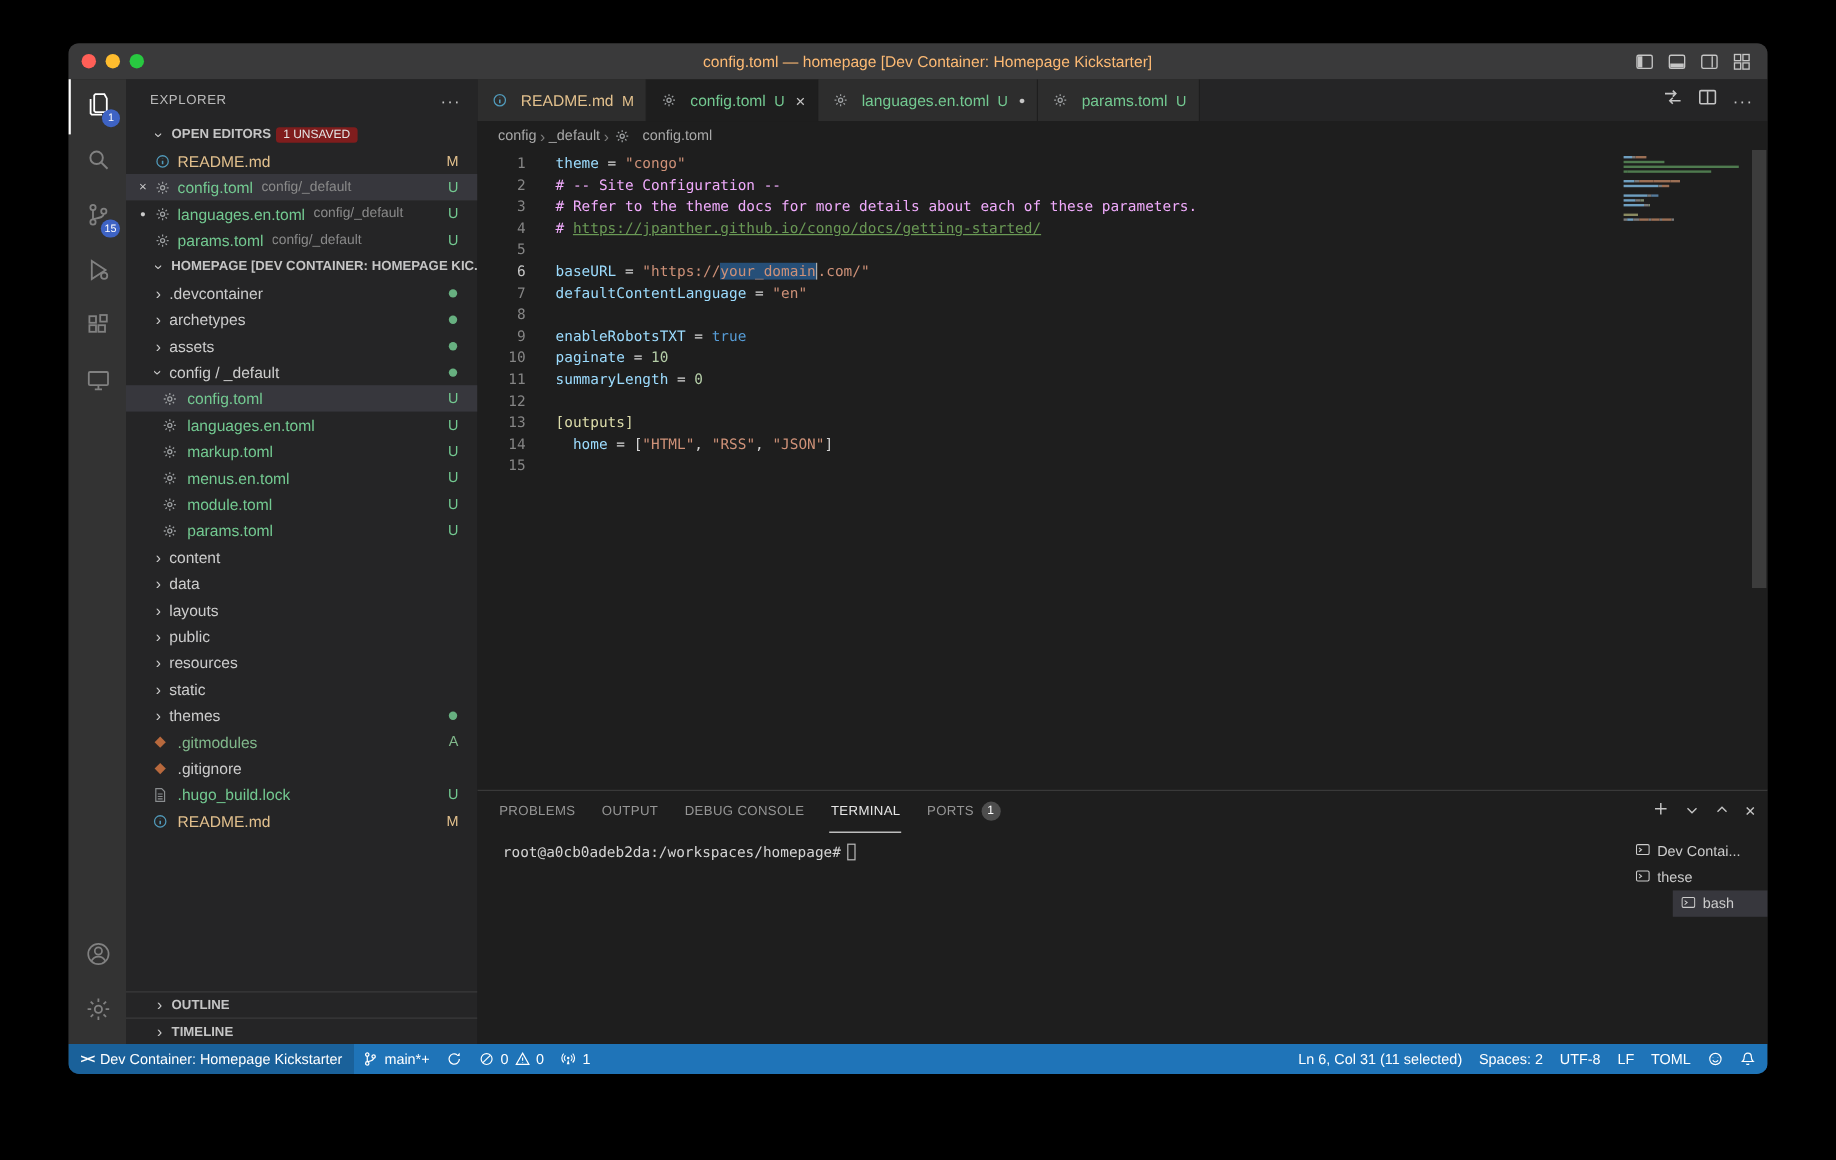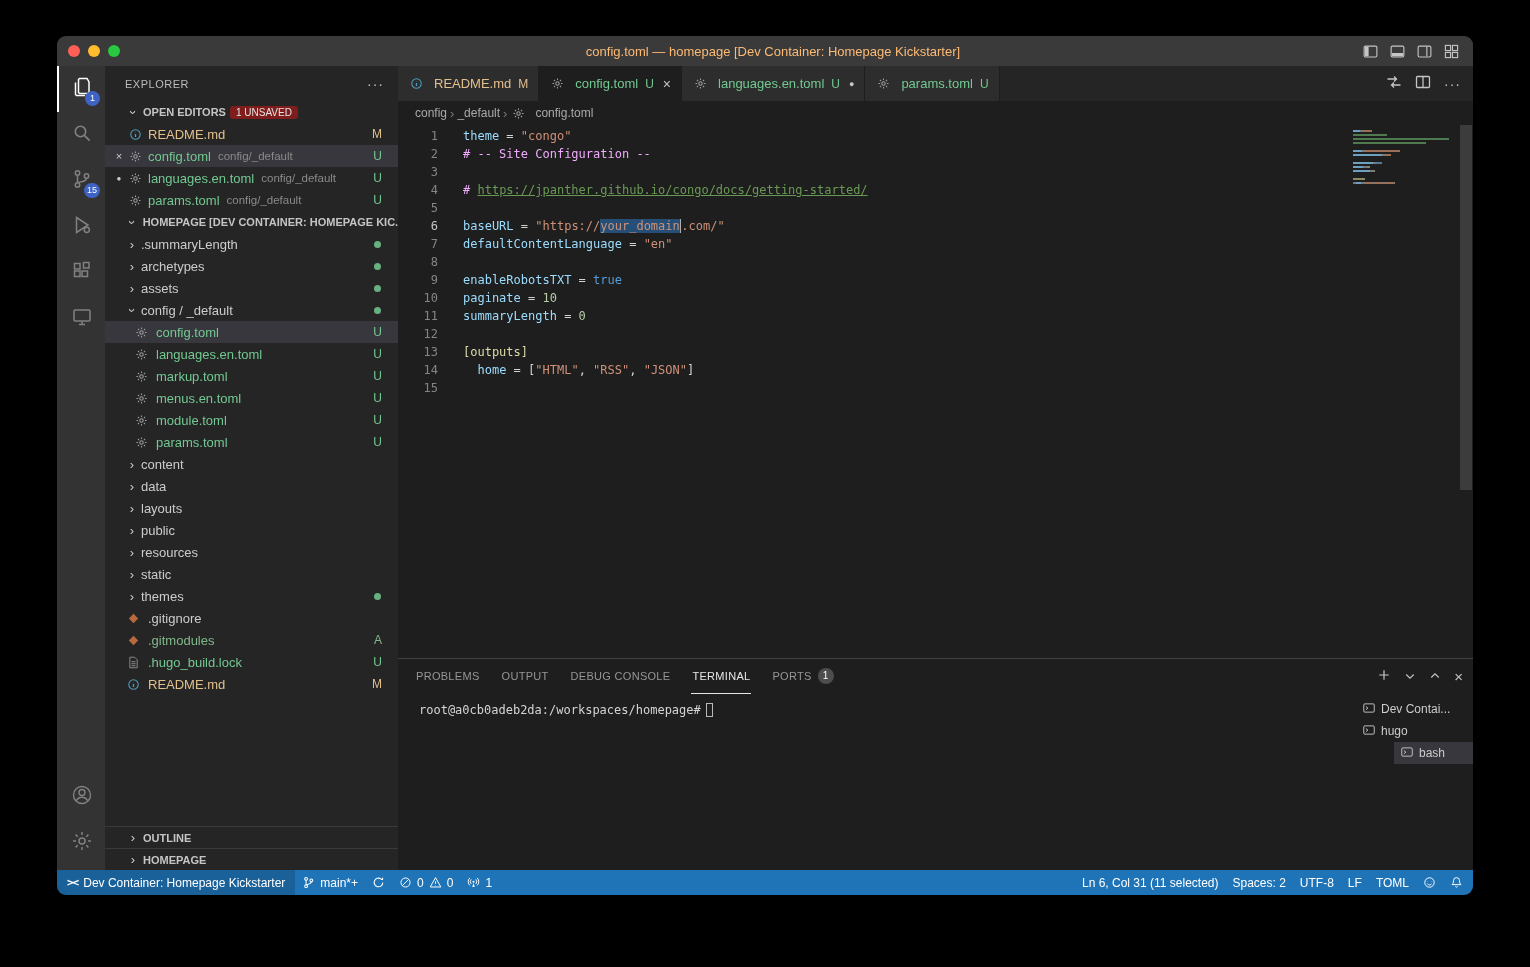--- a/index.html
+++ b/index.html
@@ -270,21 +270,21 @@
           </div>
         </div>
 
       <div class="section-header">
         <span class="chev open">›</span>
         <span style="white-space:nowrap;overflow:hidden;">HOMEPAGE [DEV CONTAINER: HOMEPAGE KIC...</span>
       </div>
       <div class="tree">
           <div class="tree-row" style="padding-left: 20px;">
             <span class="chev">›</span>
-            <span class="tree-label st-none">.summaryLength</span>
+            <span class="tree-label st-none">.devcontainer</span>
             <span class="green-dot"></span>
           </div>
           <div class="tree-row" style="padding-left: 20px;">
             <span class="chev">›</span>
             <span class="tree-label st-none">archetypes</span>
             <span class="green-dot"></span>
           </div>
           <div class="tree-row" style="padding-left: 20px;">
             <span class="chev">›</span>
             <span class="tree-label st-none">assets</span>
@@ -383,30 +383,30 @@
             <span class="chev">›</span>
             <span class="tree-label st-none">themes</span>
             <span class="green-dot"></span>
           </div>
           <div class="tree-row" style="padding-left: 20px;">
             <span class="fileicon">
               <svg width="11" height="11" viewBox="0 0 16 16">
                 <rect x="3.2" y="3.2" width="9.6" height="9.6" fill="#b8693d" transform="rotate(45 8 8)"></rect>
               </svg>
             </span>
-            <span class="tree-label st-none">.gitignore</span>
+            <span class="tree-label st-added">.gitmodules</span>
+            <span class="git-badge st-added">A</span>
           </div>
           <div class="tree-row" style="padding-left: 20px;">
             <span class="fileicon">
               <svg width="11" height="11" viewBox="0 0 16 16">
                 <rect x="3.2" y="3.2" width="9.6" height="9.6" fill="#b8693d" transform="rotate(45 8 8)"></rect>
               </svg>
             </span>
-            <span class="tree-label st-added">.gitmodules</span>
-            <span class="git-badge st-added">A</span>
+            <span class="tree-label st-none">.gitignore</span>
           </div>
           <div class="tree-row" style="padding-left: 20px;">
             <span class="fileicon">
               <svg width="13" height="13" viewBox="0 0 16 16" fill="none" stroke="#8a8d8f" stroke-width="1.2">
                 <path d="M3.5 1.5h6l3 3v10h-9z"></path>
                 <path d="M5.5 7h5M5.5 9.5h5M5.5 12h5"></path>
               </svg>
             </span>
             <span class="tree-label st-untracked">.hugo_build.lock</span>
             <span class="git-badge st-untracked">U</span>
@@ -424,21 +424,21 @@
         </div>
 
       <div class="sidebar-spacer"></div>
       <div class="sidebar-bottom">
         <div class="section-header">
           <span class="chev">›</span>
           <span>OUTLINE</span>
         </div>
         <div class="section-header">
           <span class="chev">›</span>
-          <span>HOMEPAGE</span>
+          <span>TIMELINE</span>
         </div>
       </div>
     </div>
 
     <div class="editor-area">
       <div class="tabbar">
         <div class="tabs">
             <div class="tab">
               <span class="fileicon">
                 <svg width="13" height="13" viewBox="0 0 16 16" fill="none" stroke="#519aba" stroke-width="1.3">
@@ -520,20 +520,21 @@
             <div class="code-line">
               <span class="lineno">1</span>
               <span class="line-content"><span class="tok key">theme</span><span class="tok op"> = </span><span class="tok str">"congo"</span></span>
             </div>
             <div class="code-line">
               <span class="lineno">2</span>
               <span class="line-content"><span class="tok com"># -- Site Configuration --</span></span>
             </div>
             <div class="code-line">
               <span class="lineno">3</span>
+              <span class="line-content"><span class="tok com"># Refer to the theme docs for more details about each of these parameters.</span></span>
             </div>
             <div class="code-line">
               <span class="lineno">4</span>
               <span class="line-content"><span class="tok com"># </span><span class="tok link">https://jpanther.github.io/congo/docs/getting-started/</span></span>
             </div>
             <div class="code-line">
               <span class="lineno">5</span>
               <span class="line-content"></span>
             </div>
             <div class="code-line">
@@ -688,21 +689,21 @@
                     <rect x="1" y="2.5" width="14" height="11" rx="1.5"></rect>
                     <path d="M3.8 6l2.8 2.2L3.8 10.4"></path>
                   </svg></span>
                 <span class="term-label">Dev Contai...</span>
               </div>
               <div class="term-row">
                 <span class="term-icon"><svg width="12" height="12" viewBox="0 0 16 16" fill="none" stroke="#cccccc" stroke-width="1.2">
                     <rect x="1" y="2.5" width="14" height="11" rx="1.5"></rect>
                     <path d="M3.8 6l2.8 2.2L3.8 10.4"></path>
                   </svg></span>
-                <span class="term-label">hugo</span>
+                <span class="term-label">these</span>
               </div>
               <div class="term-row selected">
                 <span class="term-icon"><svg width="12" height="12" viewBox="0 0 16 16" fill="none" stroke="#cccccc" stroke-width="1.2">
                     <rect x="1" y="2.5" width="14" height="11" rx="1.5"></rect>
                     <path d="M3.8 6l2.8 2.2L3.8 10.4"></path>
                   </svg></span>
                 <span class="term-label">bash</span>
               </div>
             </div>
         </div>

